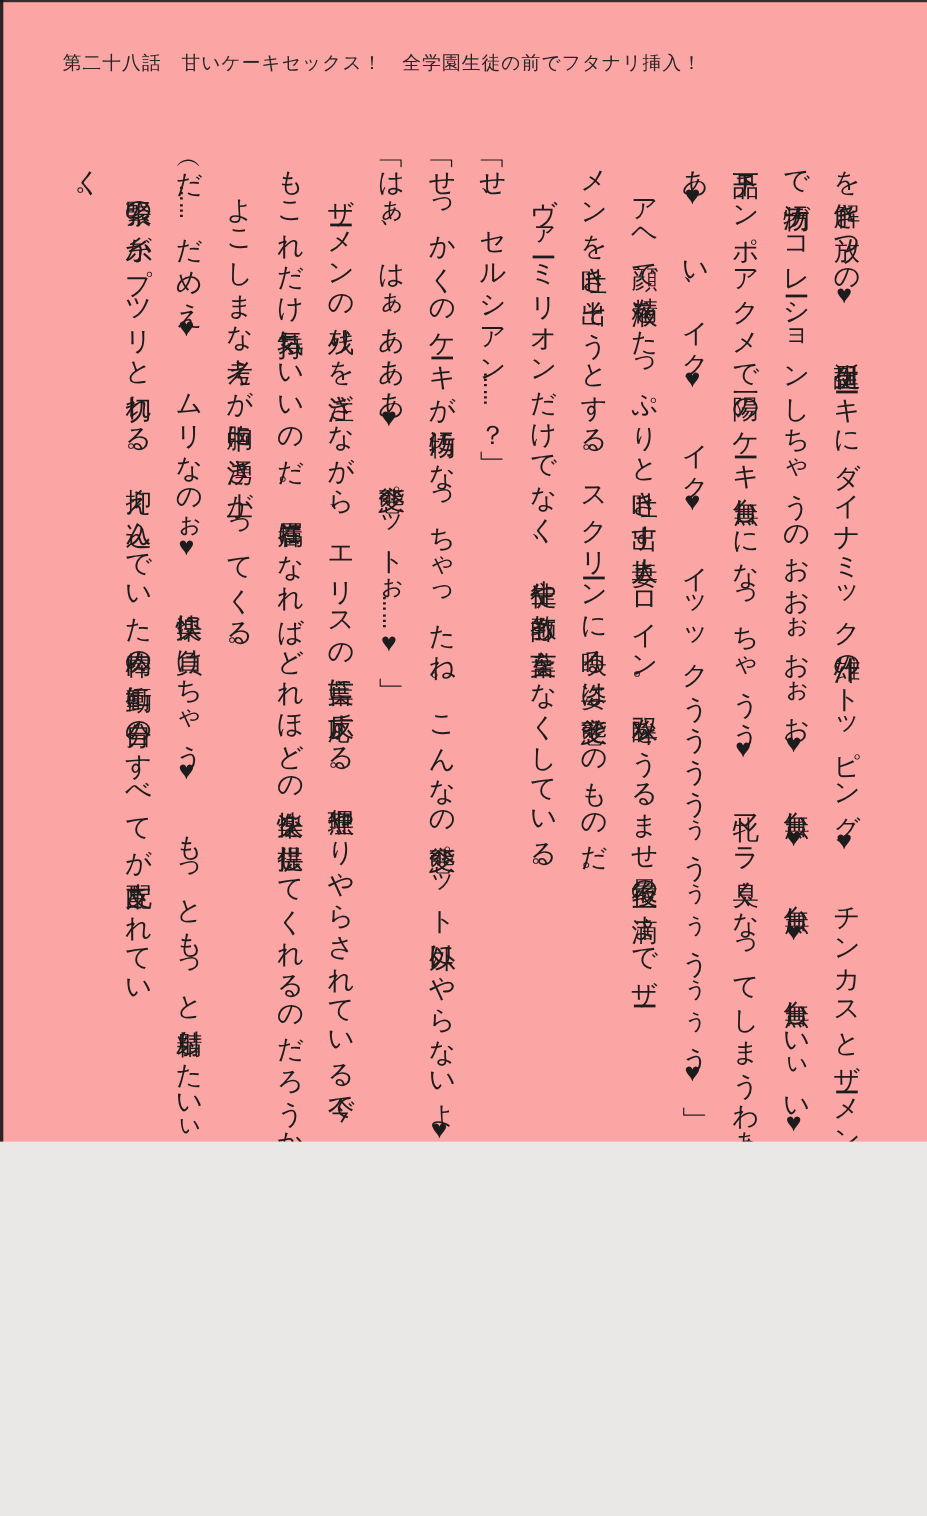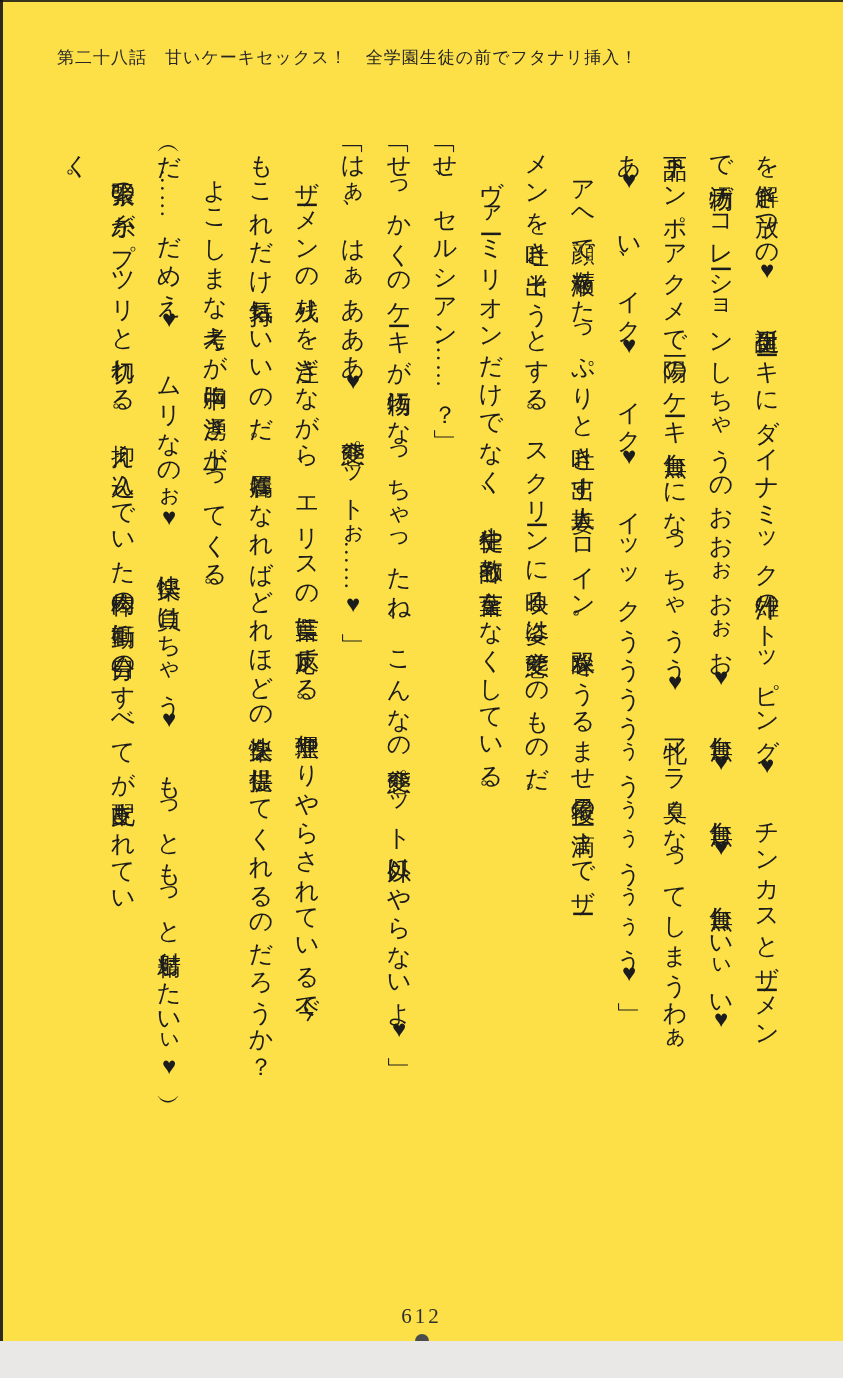--- a/index.html
+++ b/index.html
@@ -3,24 +3,24 @@
 <meta charset="utf-8">
 <style>
   html, body {
     margin: 0;
     padding: 0;
     background: #e9e8e6;
   }
   .page {
     position: relative;
     width: 843px;
-    height: 1341px;
-    background: #fde047;
+    height: 1038px;
+    background: #fca5a5;
     overflow: hidden;
-    font-family: Liberation Serif, serif;
+    font-family: Liberation Mono, monospace;
   }
   .edge {
     position: absolute;
     background: #161616;
   }
   .edge-top {
     top: 0; left: 0;
     width: 843px; height: 2px;
     opacity: 0.85;
   }

